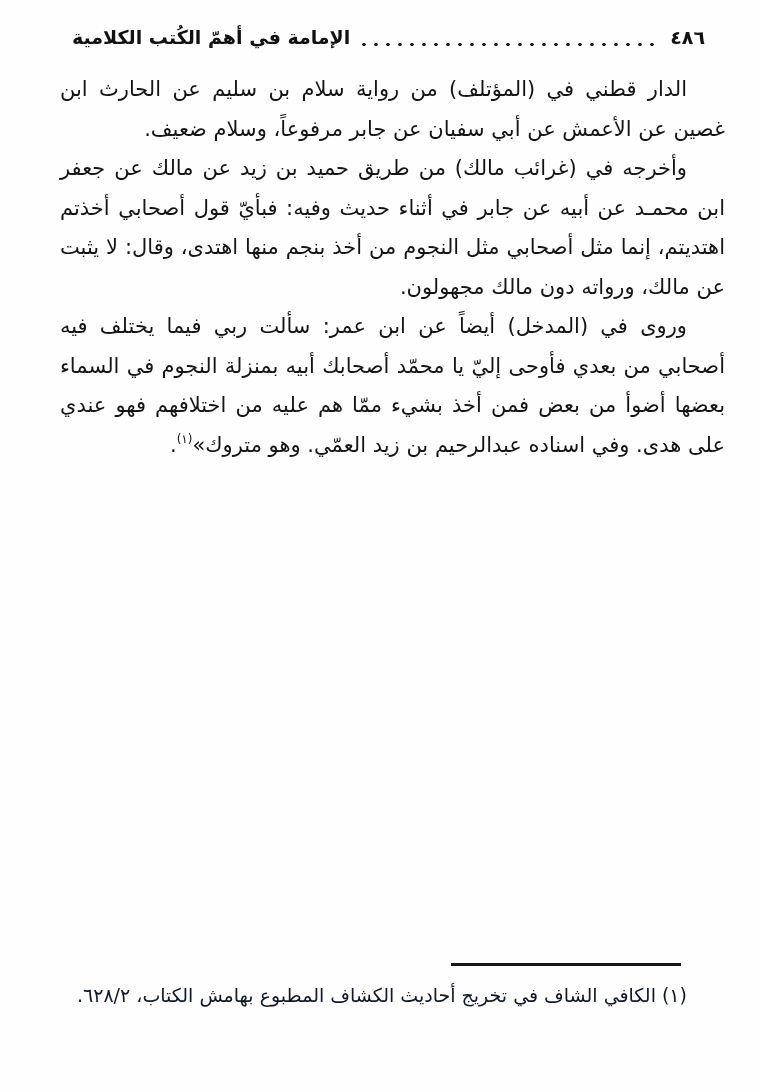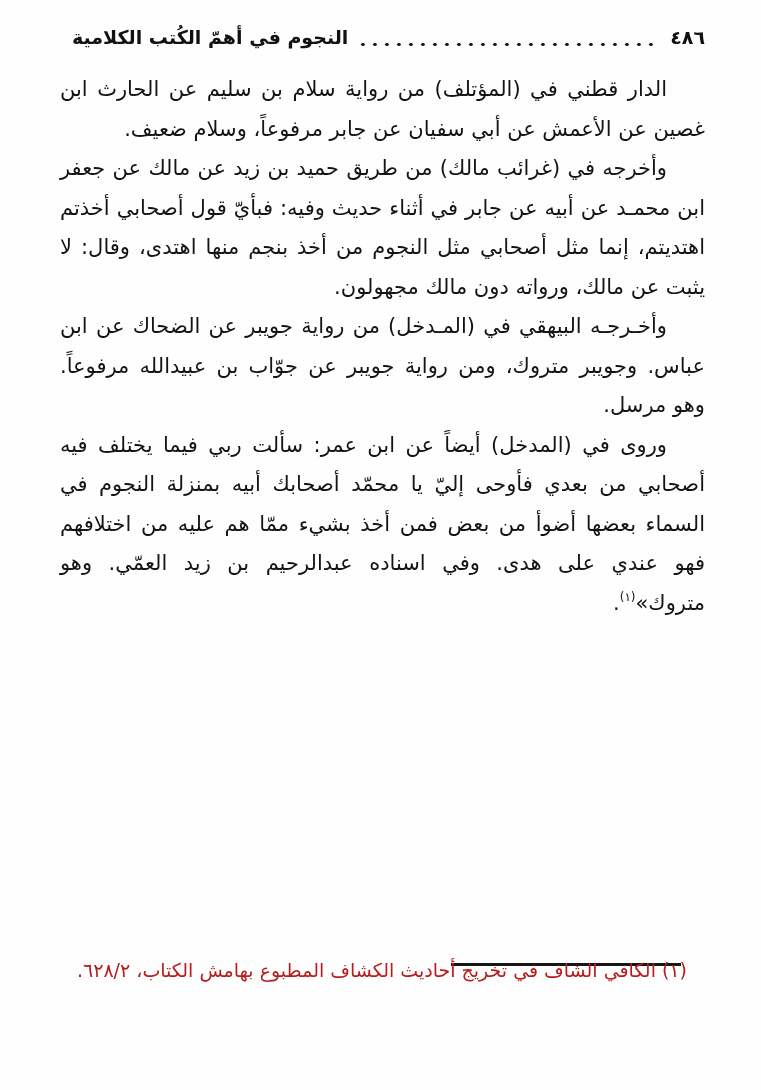--- a/index.html
+++ b/index.html
@@ -31,21 +31,21 @@
     margin: 14px 14px 0 10px;
     background-image: radial-gradient(circle, #1c1c1c 1.6px, transparent 1.9px);
     background-size: 12px 5px;
     background-repeat: repeat-x;
     background-position: center;
   }
   
   .page-body {
     direction: rtl;
     text-align: justify;
-    padding: 0 56px 0 60px;
+    padding: 0 36px 0 60px;
     margin-top: 22px;
     font-size: 21px;
     line-height: 39.5px;
     color: #141414;
   }
   .page-body p {
     margin: 0;
     text-indent: 38px;
   }
   sup.footnote-ref {
@@ -58,46 +58,45 @@
   .footnote-rule {
     position: absolute;
     top: 963px;
     right: 80px;
     width: 230px;
     height: 3px;
     background: #161616;
   }
   .footnote {
     position: absolute;
-    top: 954px;
+    top: 979px;
     right: 74px;
     left: 56px;
     direction: rtl;
     text-align: right;
     font-size: 19px;
     line-height: 32px;
-    color: #b91c1c;
+    color: #0f172a;
   }
   .footnote .footnote-marker { margin-left: 6px; }
 </style>
 </head>
 <body>
 
 <div class="page">
 
   <header class="running-header">
     <span class="page-number">٤٨٦</span>
     <span class="dot-leader"></span>
-    <span class="chapter-title">النجوم في أهمّ الكُتب الكلامية</span>
+    <span class="chapter-title">الإمامة في أهمّ الكُتب الكلامية</span>
   </header>
 
   <main class="page-body">
     <p><span>الدار قطني في (المؤتلف) من رواية سلام بن سليم عن الحارث ابن غصين عن الأعمش عن أبي سفيان عن جابر مرفوعاً، وسلام ضعيف.</span></p>
     <p><span>وأخرجه في (غرائب مالك) من طريق حميد بن زيد عن مالك عن جعفر ابن محمـد عن أبيه عن جابر في أثناء حديث وفيه: فبأيّ قول أصحابي أخذتم اهتديتم، إنما مثل أصحابي مثل النجوم من أخذ بنجم منها اهتدى، وقال: لا يثبت عن مالك، ورواته دون مالك مجهولون.</span></p>
-    <p><span>وأخـرجـه البيهقي في (المـدخل) من رواية جويبر عن الضحاك عن ابن عباس. وجويبر متروك، ومن رواية جويبر عن جوّاب بن عبيدالله مرفوعاً. وهو مرسل.</span></p>
     <p><span>وروى في (المدخل) أيضاً عن ابن عمر: سألت ربي فيما يختلف فيه أصحابي من بعدي فأوحى إليّ يا محمّد أصحابك أبيه بمنزلة النجوم في السماء بعضها أضوأ من بعض فمن أخذ بشيء ممّا هم عليه من اختلافهم فهو عندي على هدى. وفي اسناده عبدالرحيم بن زيد العمّي. وهو متروك»</span><sup class="footnote-ref">(١)</sup><span>.</span></p>
   </main>
 
   <div class="footnote-rule"></div>
 
   <div class="footnote">
     <span class="footnote-marker">(١)</span><span>الكافي الشاف في تخريج أحاديث الكشاف المطبوع بهامش الكتاب، ٦٢٨/٢.</span>
   </div>
 
 </div>

